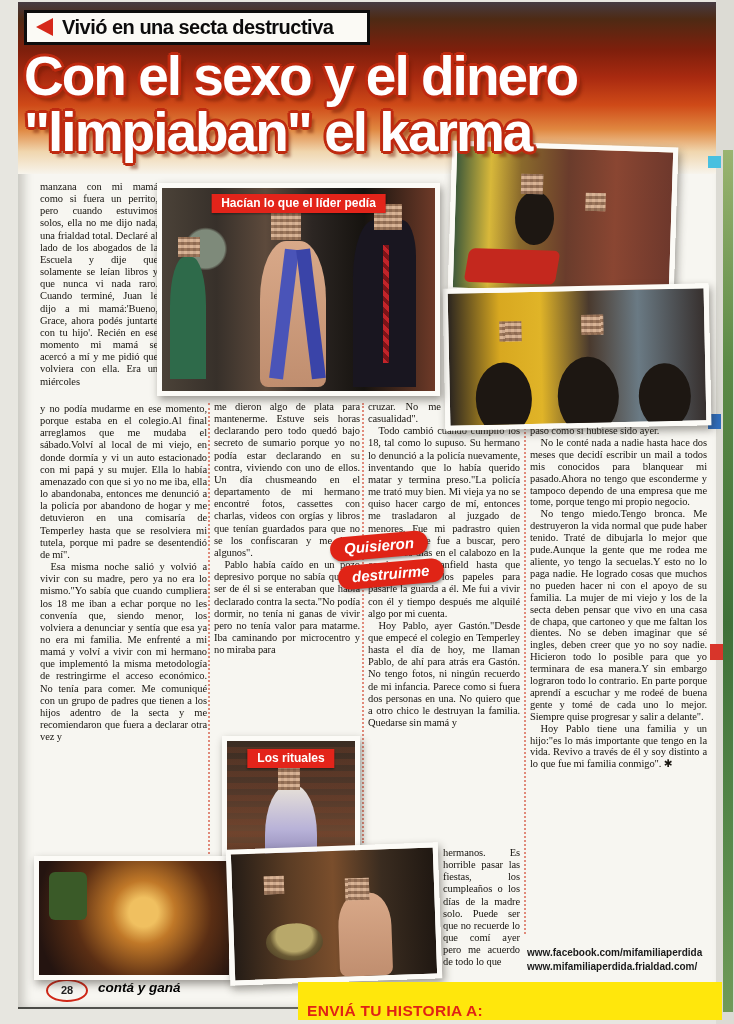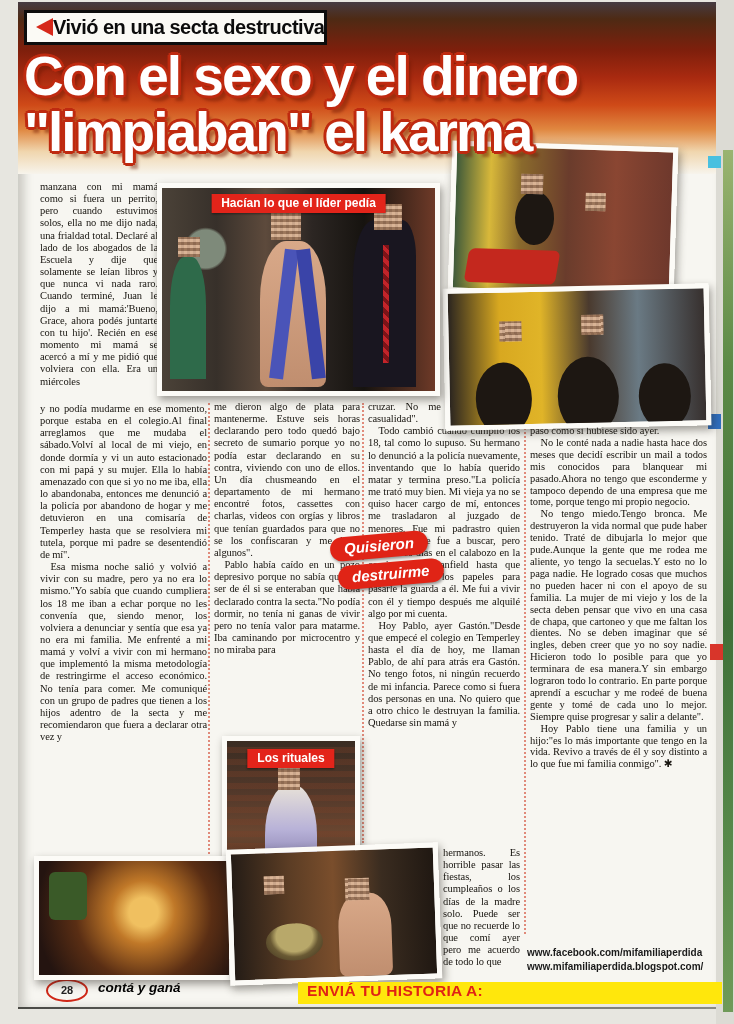--- a/index.html
+++ b/index.html
@@ -16,21 +16,21 @@
   .tick.c1{left:708px;top:156px;background:#49c0e0;}
   .tick.c2{left:708px;top:414px;background:#2f6fc0;height:15px;}
   .tick.c3{left:710px;top:644px;background:#d8352a;height:16px;}
   .botline{position:absolute;left:18px;top:1007px;width:700px;height:2px;
            background:linear-gradient(90deg,#4a4a46,#8a8a84);}
   
   .header-grad{position:absolute;left:18px;top:2px;width:698px;height:172px;
      background:linear-gradient(180deg,#453b42 0%,#4e2a14 10%,#7e1f0c 28%,#a92a10 44%,
                 #cf4a18 60%,#e08740 74%,#f0d6ae 87%,#f7f4ec 100%);}
   .kicker{position:absolute;left:24px;top:10px;height:26px;display:inline-flex;align-items:center;
-     background:#fbfaf5;border:3px solid #0d0d0d;padding:1px 0 2px 9px;z-index:7;}
+     gap:9px;background:#fbfaf5;border:3px solid #0d0d0d;padding:1px 34px 2px 9px;z-index:7;}
   .kicker .tri{width:0;height:0;border-top:9px solid transparent;border-bottom:9px solid transparent;
      border-right:17px solid #d6281a;}
   .kicker .ktext{font-size:20px;font-weight:bold;color:#0c0c0c;letter-spacing:-0.5px;}
   .hl{position:absolute;left:24px;z-index:6;font-weight:bold;color:#fff;font-size:55px;
      letter-spacing:-2px;white-space:nowrap;
      text-shadow:-2px -2px 0 #bf2a10,2px -2px 0 #bf2a10,-2px 2px 0 #bf2a10,2px 2px 0 #bf2a10,
        0 -3px 0 #bf2a10,0 3px 0 #bf2a10,-3px 0 0 #bf2a10,3px 0 0 #bf2a10,5px 6px 3px rgba(110,25,5,.45);}
   .hl1{top:44px;}
   .hl2{top:100px;}
   
@@ -95,22 +95,22 @@
   .badge1{left:330px;top:534px;}
   .badge2{left:338px;top:562px;}
   
   .weblinks{position:absolute;left:527px;top:946px;width:192px;font-size:10px;line-height:13.5px;
      color:#1a1a1a;z-index:3;font-weight:bold;}
   .pagenum{position:absolute;left:46px;top:979px;width:38px;height:19px;border:2px solid #cf2717;
      border-radius:50%;text-align:center;font-size:11px;font-weight:bold;color:#222;
      line-height:19px;z-index:3;background:#f7f6f1;}
   .magname{position:absolute;left:98px;top:980px;color:#000000;font-weight:bold;font-style:italic;
      font-size:13.5px;z-index:3;}
-  .cta{position:absolute;left:298px;top:982px;width:424px;height:22px;background:#ffe70c;
-     display:flex;align-items:flex-start;gap:5px;padding-left:9px;box-sizing:border-box;z-index:8;
+  .cta{position:absolute;left:298px;top:982px;width:424px;height:38px;background:#ffe70c;
+     display:flex;align-items:flex-end;gap:5px;padding-left:9px;box-sizing:border-box;z-index:8;
      font-weight:bold;font-size:15.5px;letter-spacing:.3px;white-space:nowrap;}
   .cta .lab{color:#e02315;}
   .cta .url{color:#141414;}
 </style>
 </head>
 <body>
 
 <div id="canvas">
   <div class="sheet"></div>
   <div class="header-grad"></div>
@@ -179,21 +179,21 @@
   <div class="bodytext col4">pasó como si hubiese sido ayer.
  No le conté nada a nadie hasta hace dos meses que decidí escribir un mail a todos mis conocidos para blanquear mi pasado.Ahora no tengo que esconderme y tampoco dependo de una empresa que me tome, porque tengo mi propio negocio.
  No tengo miedo.Tengo bronca. Me destruyeron la vida normal que pude haber tenido. Traté de dibujarla lo mejor que pude.Aunque la gente que me rodea me aliente, yo tengo la secuelas.Y esto no lo paga nadie. He logrado cosas que muchos no pueden hacer ni con el apoyo de su familia. La mujer de mi viejo y los de la secta deben pensar que vivo en una casa de chapa, que cartoneo y que me faltan los dientes. No se deben imaginar que sé ingles, deben creer que yo no soy nadie. Hicieron todo lo posible para que yo terminara de esa manera.Y sin embargo lograron todo lo contrario. En parte porque aprendí a escuchar y me rodeé de buena gente y tomé de cada uno lo mejor. Siempre quise progresar y salir a delante".
  Hoy Pablo tiene una familia y un hijo:"es lo más importante que tengo en la vida. Revivo a través de él y soy distinto a lo que fue mi familia conmigo". ✱</div>
 
   <div class="badge badge1">Quisieron</div>
   <div class="badge badge2">destruirme</div>
 
   <div class="weblinks">
     <div>www.facebook.com/mifamiliaperdida</div>
-    <div>www.mifamiliaperdida.blogspot.com/</div>
+    <div>www.mifamiliaperdida.frialdad.com/</div>
   </div>
 
   <div class="pagenum">28</div>
   <div class="magname">contá y ganá</div>
   <div class="cta">
     <span class="lab">ENVIÁ TU HISTORIA A:</span>
   </div>
   <div class="botline"></div>
 
   <div class="edge"></div>

